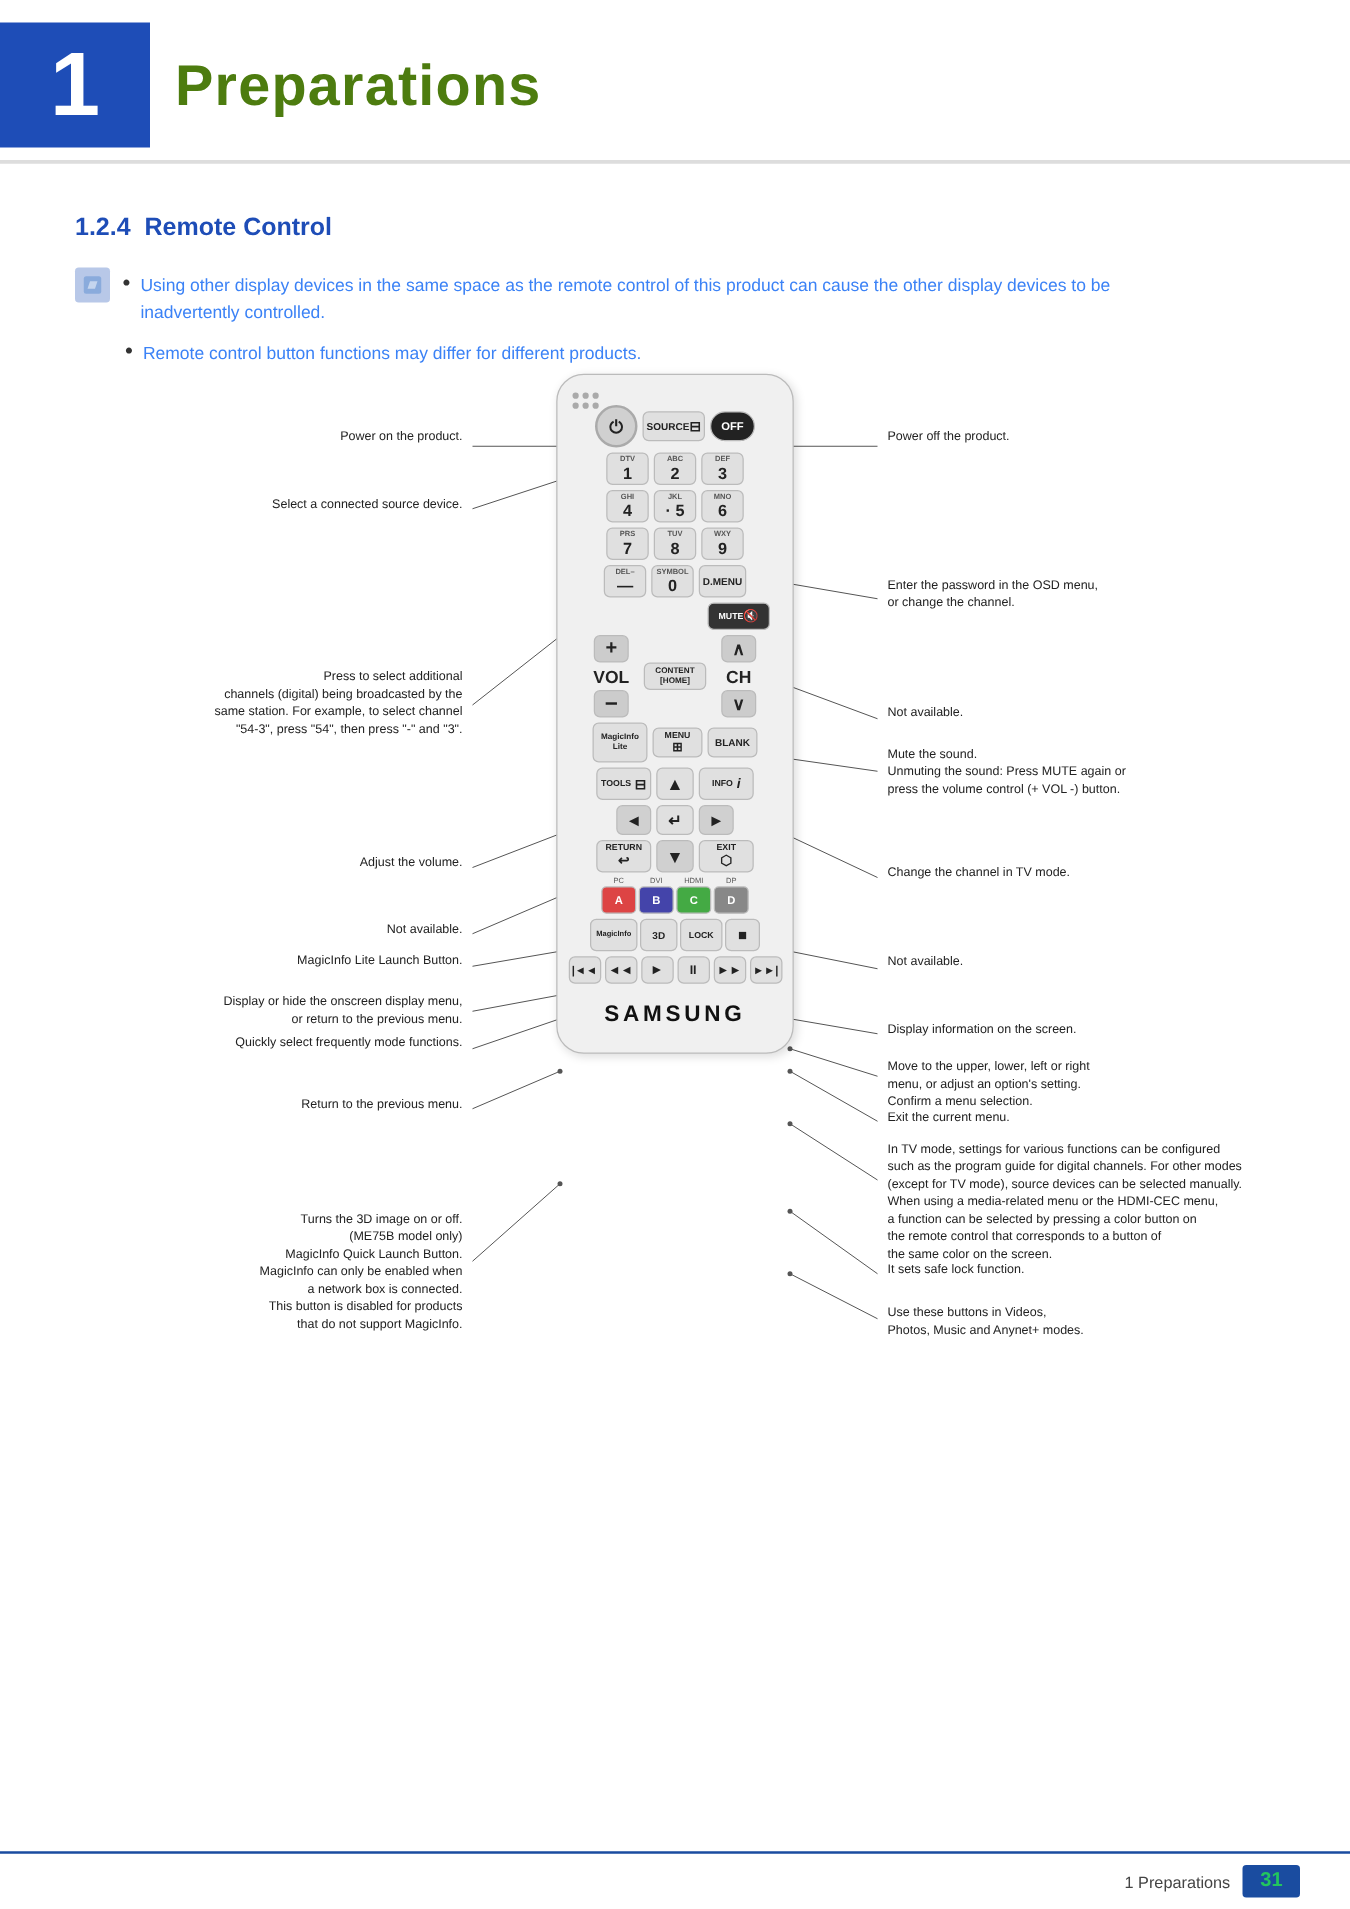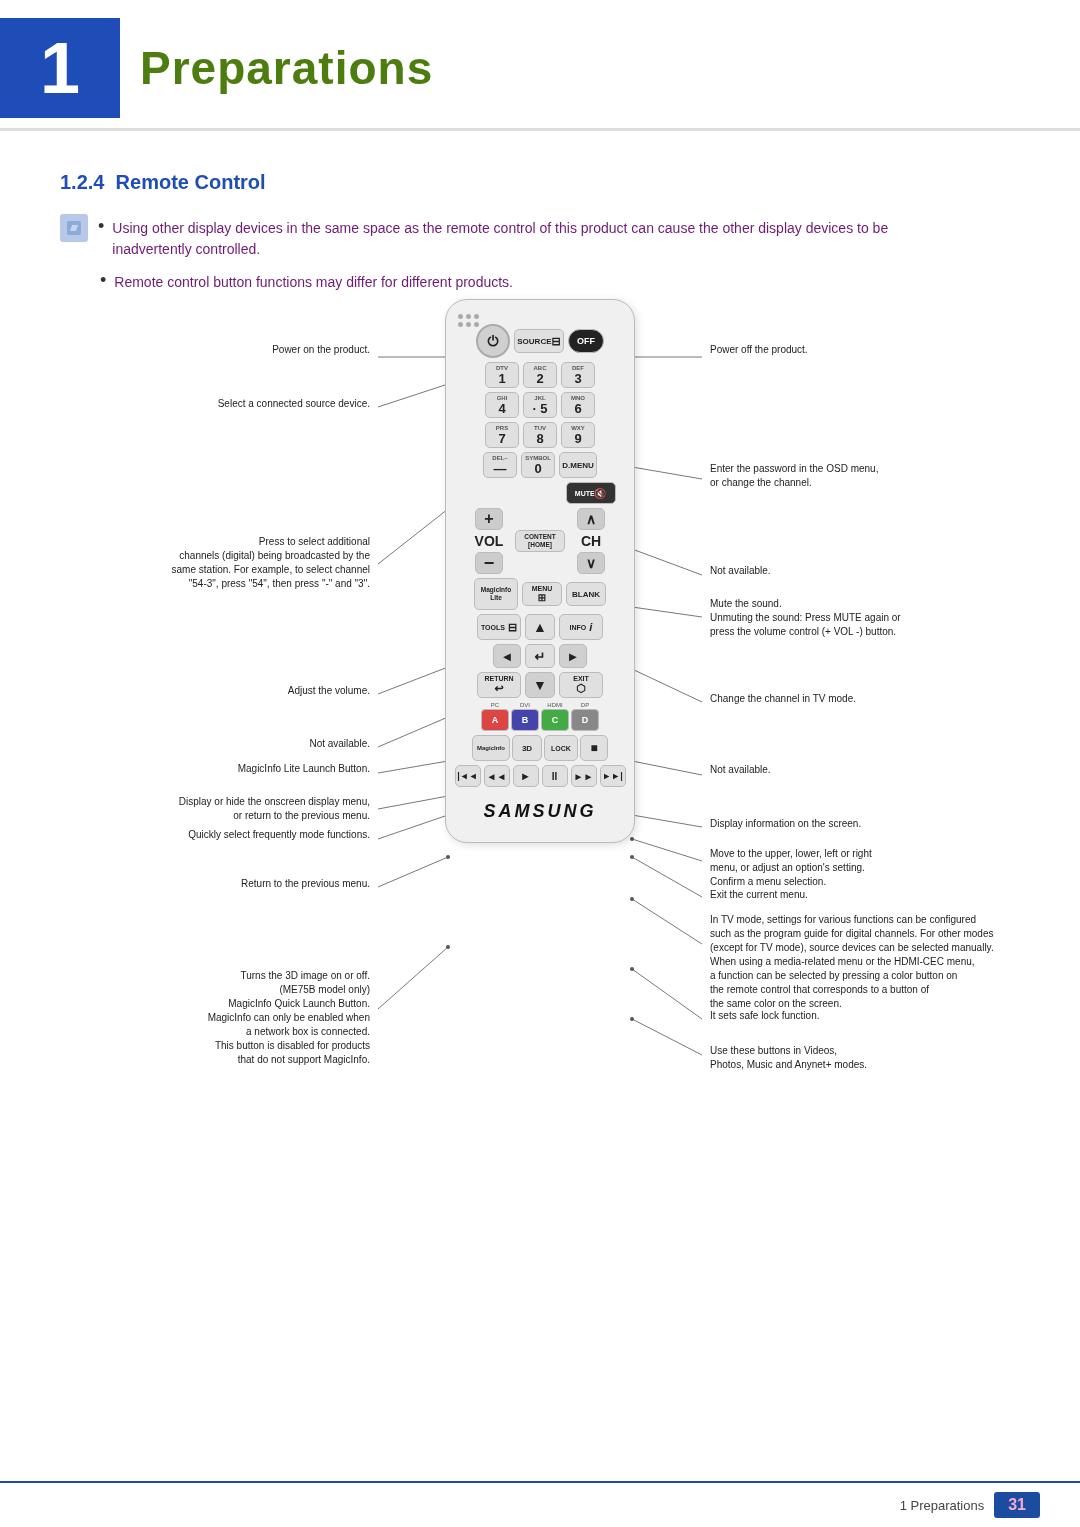--- a/index.html
+++ b/index.html
@@ -76,21 +76,21 @@
       margin: 6px 60px 6px 100px;
     }
     .bullet-dot {
       font-size: 18px;
       margin-right: 8px;
       margin-top: -2px;
       color: #333;
     }
     .bullet-text {
       font-size: 14px;
-      color: #701a75;
+      color: #3b82f6;
       line-height: 1.5;
     }
     .remote {
       width: 190px;
       background: #f0f0f0;
       border: 1.5px solid #bbb;
       border-radius: 22px;
       padding: 14px 12px 20px 12px;
       display: flex;
       flex-direction: column;
@@ -303,21 +303,20 @@
       height: 22px;
       font-size: 11px;
     }
     .samsung-logo {
       font-size: 18px;
       font-weight: 900;
       letter-spacing: 3px;
       color: #111;
       margin-top: 10px;
       font-family: Arial Black, Arial, sans-serif;
-      font-style: italic;
     }
 
     
     .svg-overlay {
       position: absolute;
       top: 0;
       left: 0;
       width: 100%;
       height: 100%;
       pointer-events: none;
@@ -643,14 +642,14 @@
       </div>
 
       <div class="samsung-logo">SAMSUNG</div>
 
     </div>
   </div>
 </div>
 
 <div style="position:fixed;bottom:0;left:0;right:0;height:46px;border-top:2px solid #1a4ca0;background:#fff;display:flex;align-items:center;justify-content:flex-end;padding:0 40px;">
   <span style="font-size:13px;color:#444;">1 Preparations</span>
-  <span style="font-size:16px;font-weight:bold;color:#f9a8d4;background:#1a4ca0;padding:4px 14px;border-radius:3px;margin-left:10px;">31</span>
+  <span style="font-size:16px;font-weight:bold;color:#22c55e;background:#1a4ca0;padding:4px 14px;border-radius:3px;margin-left:10px;">31</span>
 </div>
 
 </body></html>

